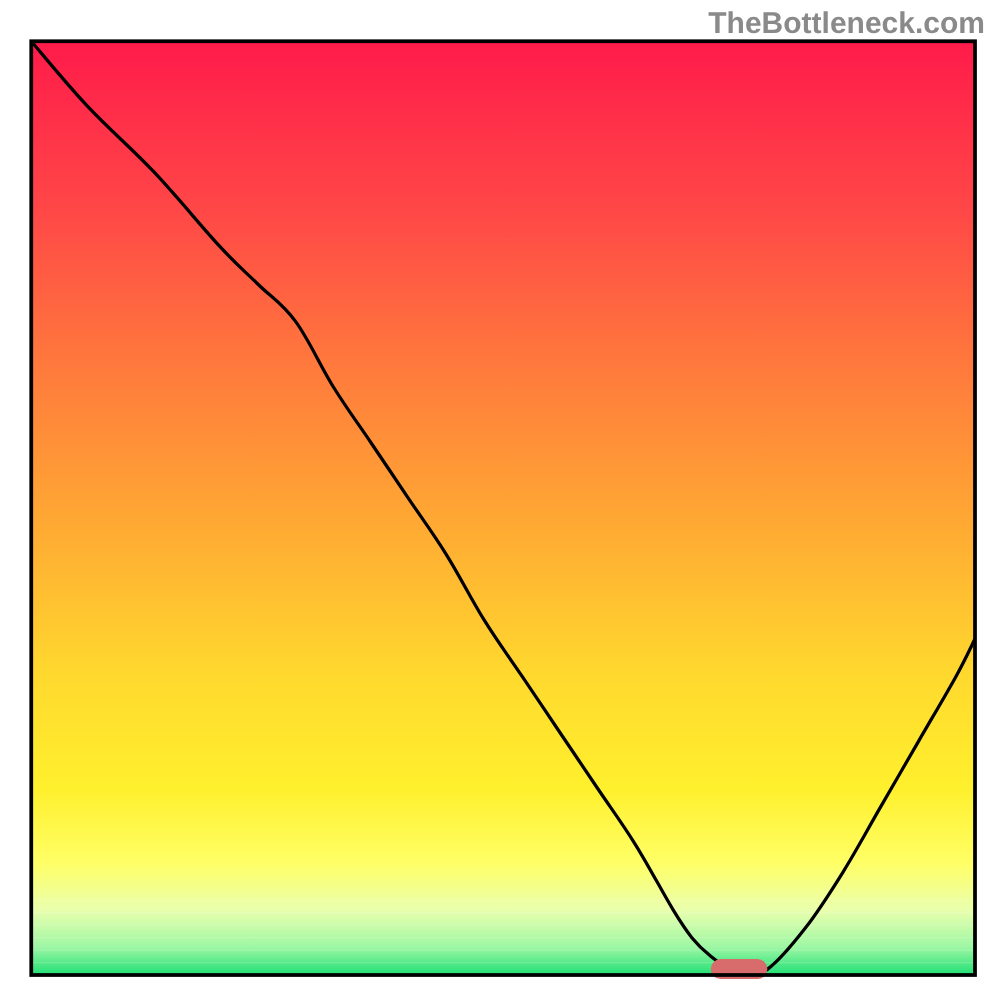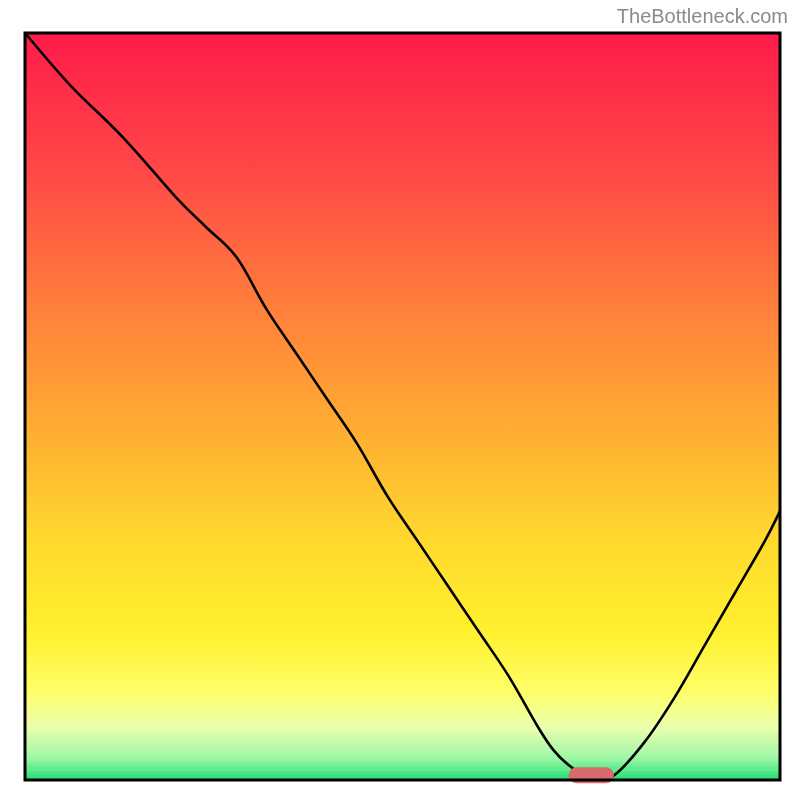--- a/index.html
+++ b/index.html
@@ -13,22 +13,22 @@
   }
   .wrap {
     position: relative;
     width: 800px;
     height: 800px;
   }
   .watermark {
     position: absolute;
     top: 5px;
     right: 12px;
-    font-size: 20px;
-    font-weight: 400;
+    font-size: 24px;
+    font-weight: 700;
     color: #8a8a8a;
     letter-spacing: 0px;
     user-select: none;
   }
   svg {
     position: absolute;
     top: 0;
     left: 0;
   }
 </style>

